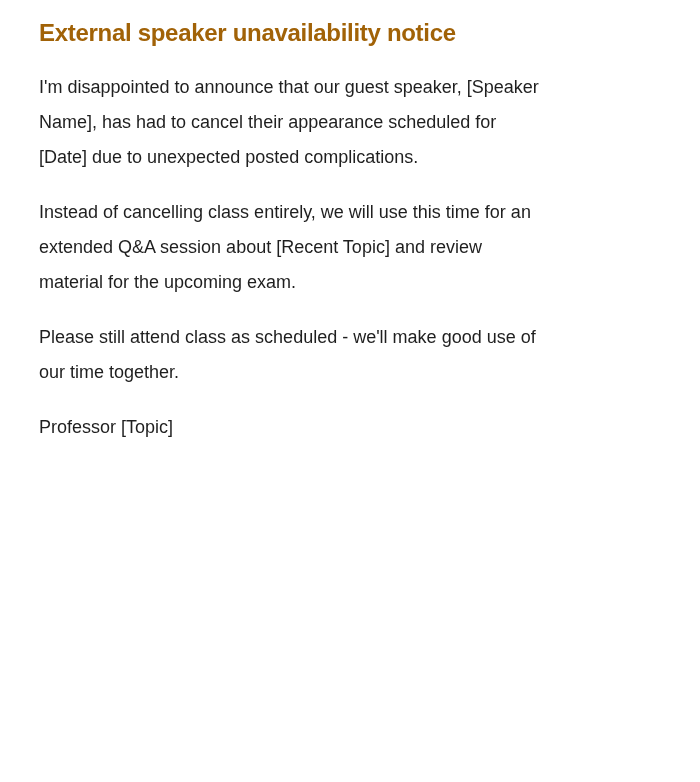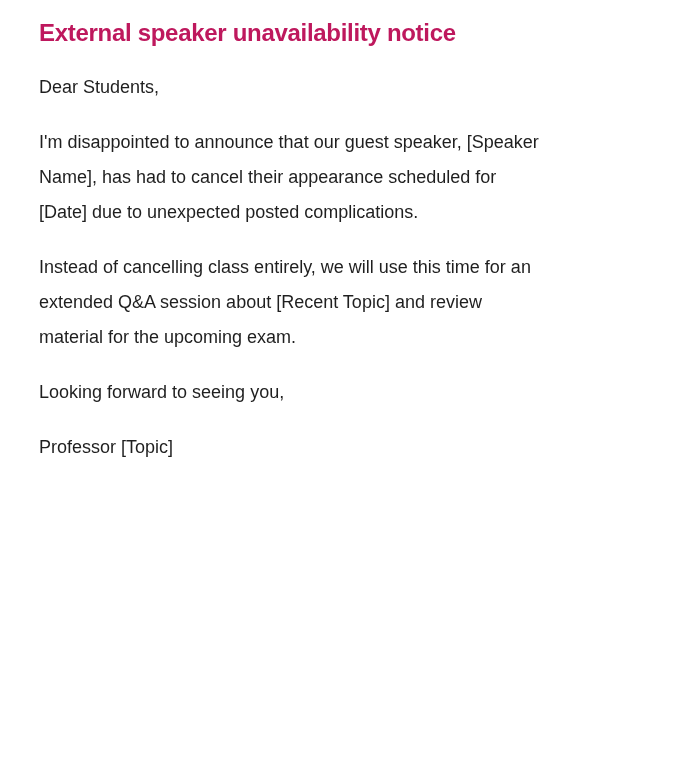--- a/index.html
+++ b/index.html
@@ -20,46 +20,46 @@
     height: 782px;
     padding: 18px 41px 0 39px;
     background: #ffffff;
   }
   .doc-title {
     margin: 0 0 22px 0;
     font-size: 24px;
     line-height: 30px;
     font-weight: 700;
     letter-spacing: -0.3px;
-    color: #be185d;
+    color: #a16207;
   }
   .para {
     margin: 0 0 20px 0;
     font-size: 18px;
     line-height: 35px;
     font-weight: 400;
     color: #1f1f1f;
     white-space: pre-line; 
   }
 </style>
 </head>
 <body>
 
 <main class="page">
   <h1 class="doc-title">External speaker unavailability notice</h1>
 
 
-  <p class="para">Dear Students,</p>
 
   <p class="para">I'm disappointed to announce that our guest speaker, [Speaker
 Name], has had to cancel their appearance scheduled for
 [Date] due to unexpected posted complications.</p>
 
   <p class="para">Instead of cancelling class entirely, we will use this time for an
 extended Q&amp;A session about [Recent Topic] and review
 material for the upcoming exam.</p>
 
 
+  <p class="para">Please still attend class as scheduled - we'll make good use of
+our time together.</p>
 
-  <p class="para">Looking forward to seeing you,</p>
 
   <p class="para">Professor [Topic]</p>
 </main>
 
 </body></html>

